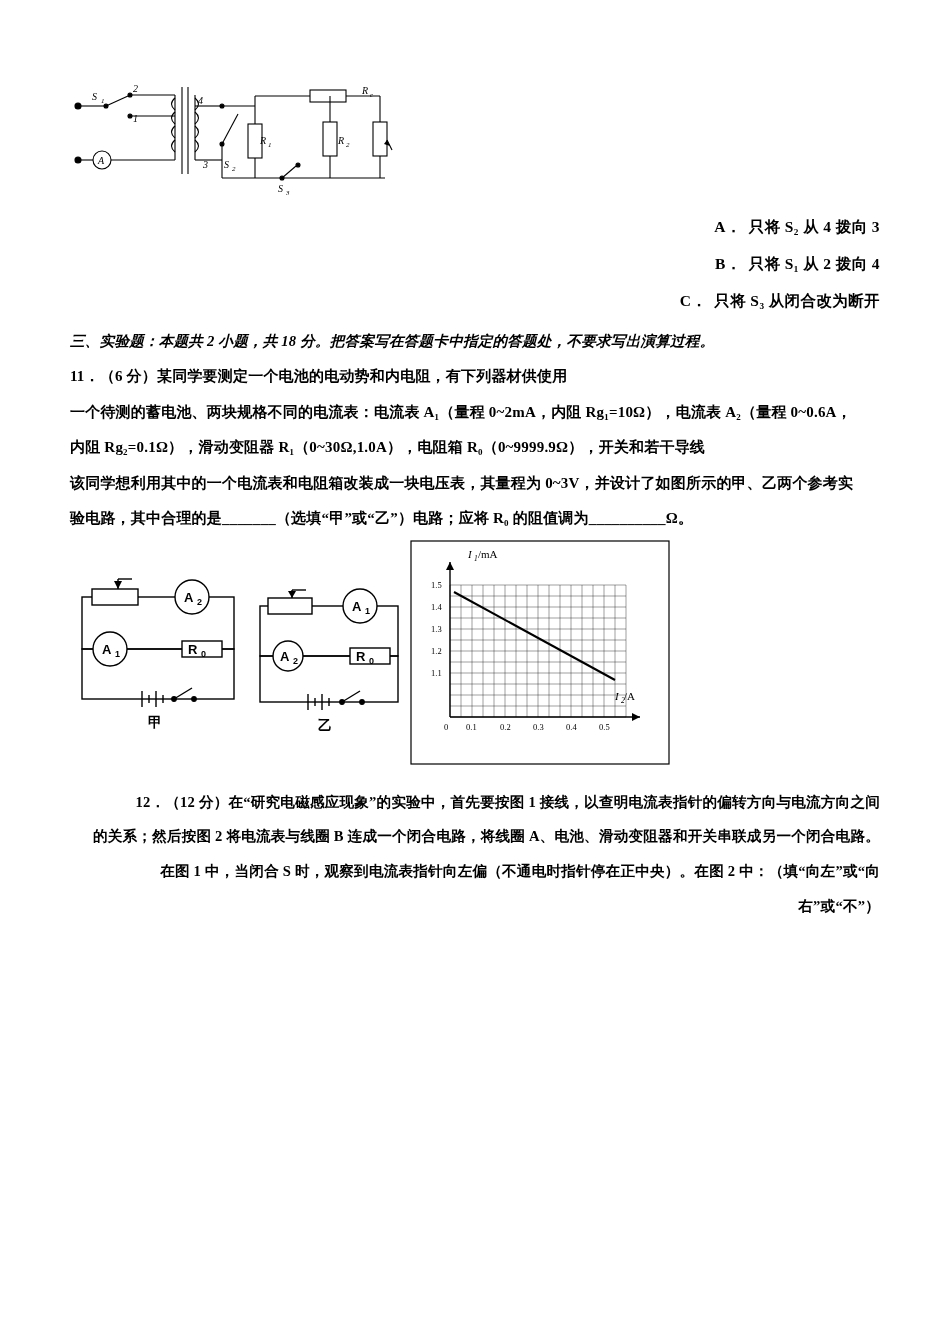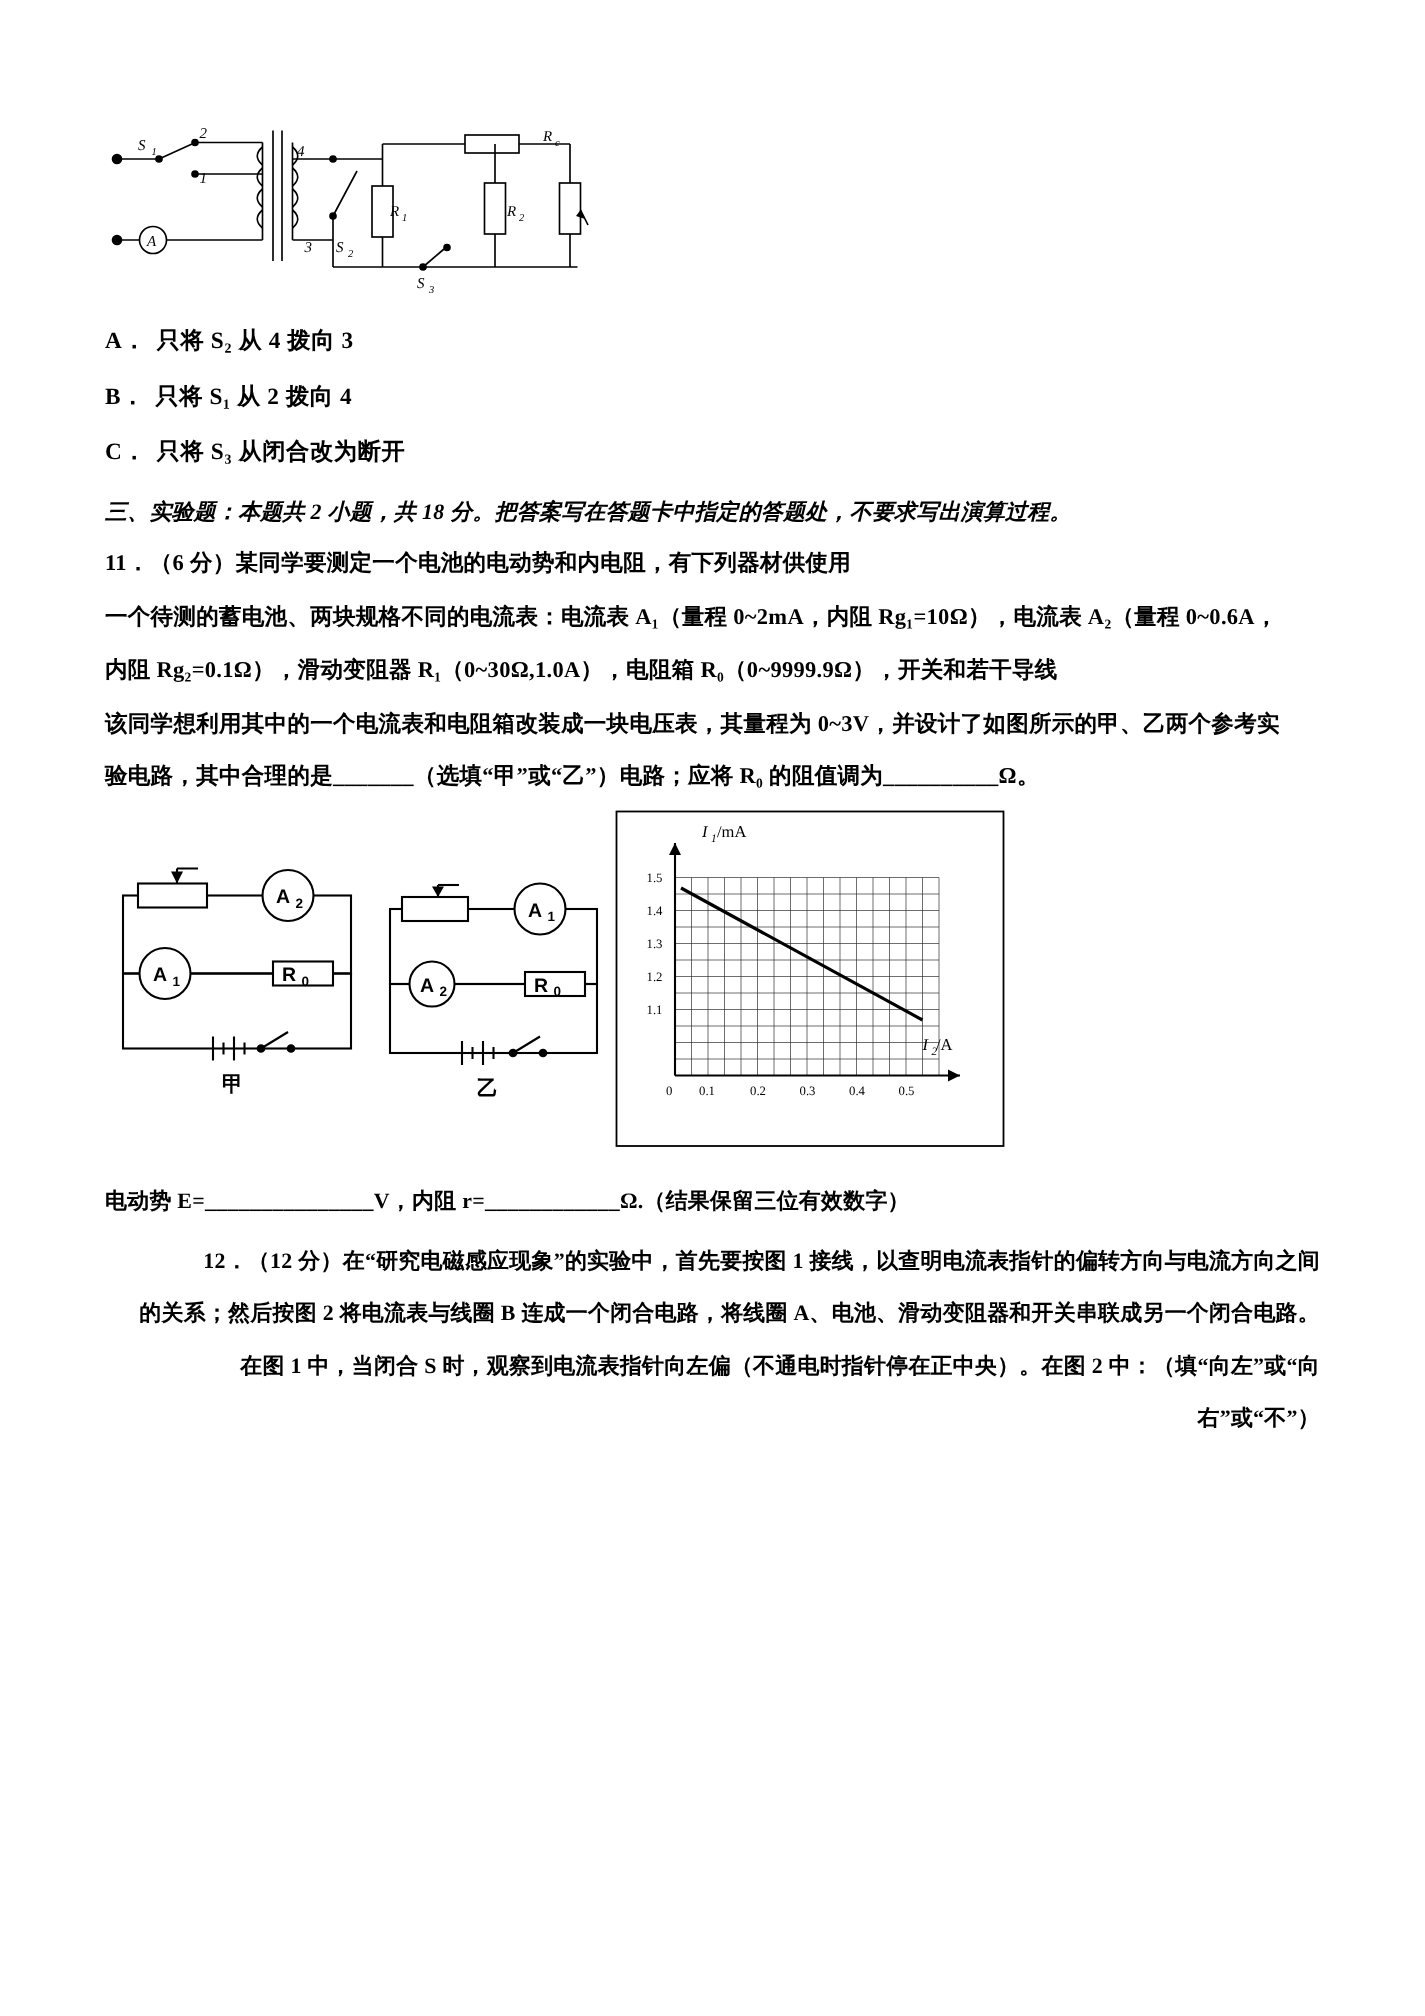--- a/index.html
+++ b/index.html
@@ -35,20 +35,21 @@
     margin: 52px 0 10px 0;
   }
   .fig-top svg { display:block; }
 
   
   .opt {
     font-size: 15.5px;
     font-weight: bold;
     margin: 0 0 16px 0;
     letter-spacing: 0.4px;
+    text-align: right;
   }
   .opt .lbl { margin-right: 7px; }
 
   
   .sect {
     font-size: 14.6px;
     font-weight: bold;
     font-style: italic;
     margin: 20px 0 14px 0;
     letter-spacing: 0.2px;
@@ -335,21 +336,20 @@
           <text x="64" y="21" font-size="7.5">1</text>
           <text x="68" y="18" font-style="normal">/mA</text>
           <text x="205" y="160">I</text>
           <text x="211" y="163" font-size="7.5">2</text>
           <text x="214" y="160" font-style="normal">/A</text>
         </g>
       </svg>
     </div>
   </div>
 
-  <div class="para">电动势 E=_______________V，内阻 r=____________Ω.（结果保留三位有效数字）</div>
 
   <div class="para q12" style="margin-top:14px">12．（12 分）在“研究电磁感应现象”的实验中，首先要按图 1 接线，以查明电流表指针的偏转方向与电流方向之间</div>
   <div class="para q12">的关系；然后按图 2 将电流表与线圈 B 连成一个闭合电路，将线圈 A、电池、滑动变阻器和开关串联成另一个闭合电路。</div>
   <div class="para q12">在图 1 中，当闭合 S 时，观察到电流表指针向左偏（不通电时指针停在正中央）。在图 2 中：（填“向左”或“向</div>
   <div class="para q12">右”或“不”）</div>
 
  </div>
 </div>
 
 </body></html>

